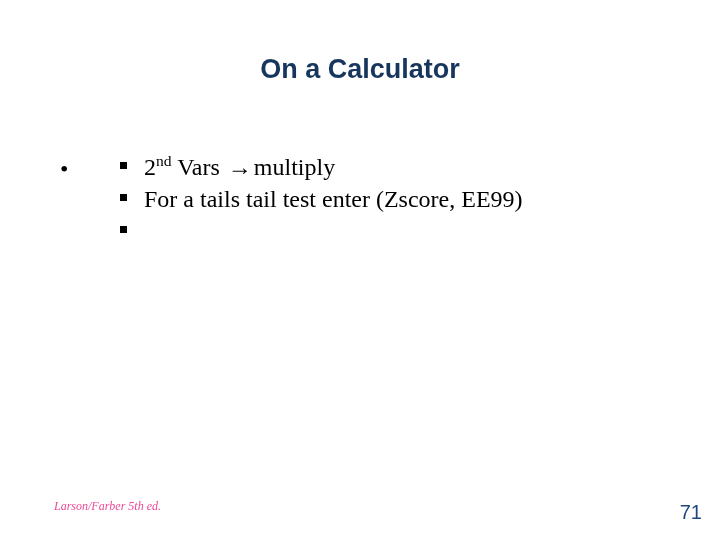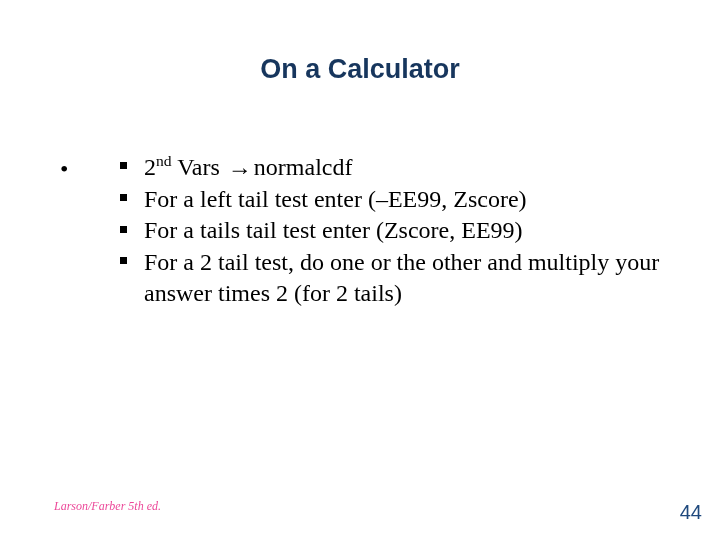--- a/index.html
+++ b/index.html
@@ -101,37 +101,32 @@
 
   <div class="title">On a Calculator</div>
 
   <div class="body">
     <div class="lvl1">
       <span class="dot">•</span>
       <div class="lvl2-list">
 
         <div class="lvl2">
           <span class="sq"></span>
-          <span>2</span><sup>nd</sup><span> Vars </span><span class="arrow">→</span><span>normalcdf</span>
+          <span>2</span><sup>nd</sup><span> Vars </span><span class="arrow">→</span><span>multiply</span>
         </div>
 
-        <div class="lvl2">
-          <span class="sq"></span>
-          <span>For a left tail test enter (–EE99, Zscore)</span>
-        </div>
 
         <div class="lvl2">
           <span class="sq"></span>
           <span>For a tails tail test enter (Zscore, EE99)</span>
         </div>
 
         <div class="lvl2">
           <span class="sq"></span>
-          <span>For a 2 tail test, do one or the other and multiply your answer times 2 (for 2 tails)</span>
         </div>
 
       </div>
     </div>
   </div>
 
   <div class="footer-left">Larson/Farber 5th ed.</div>
-  <div class="footer-right">44</div>
+  <div class="footer-right">71</div>
 </div>
 
 </body></html>

